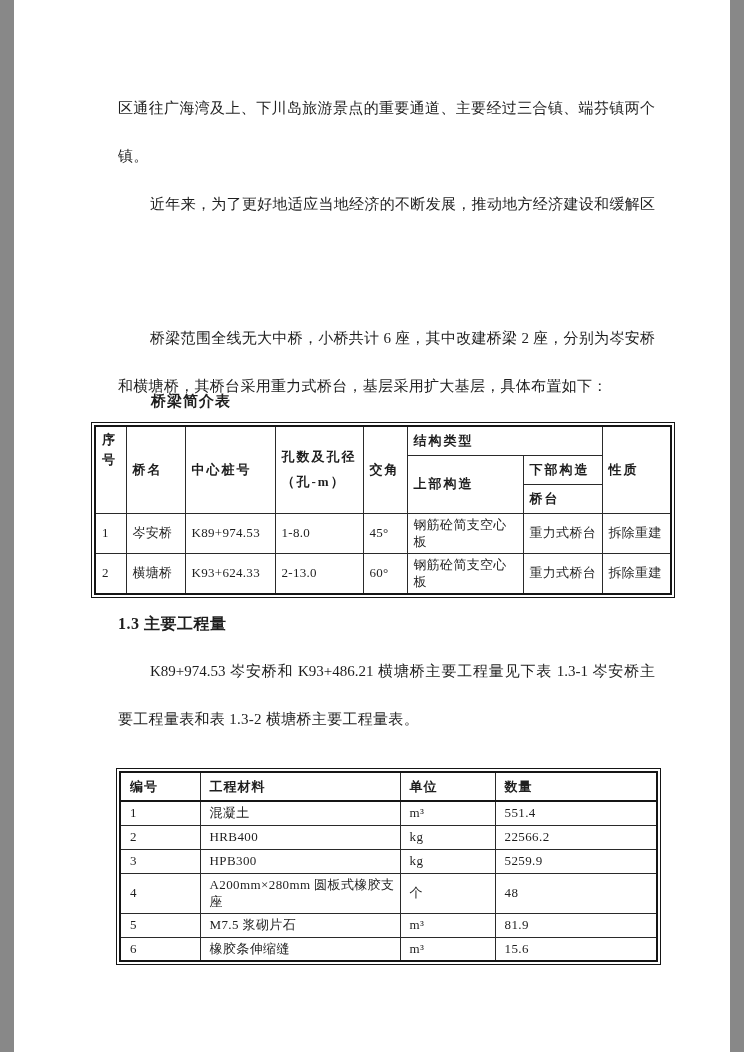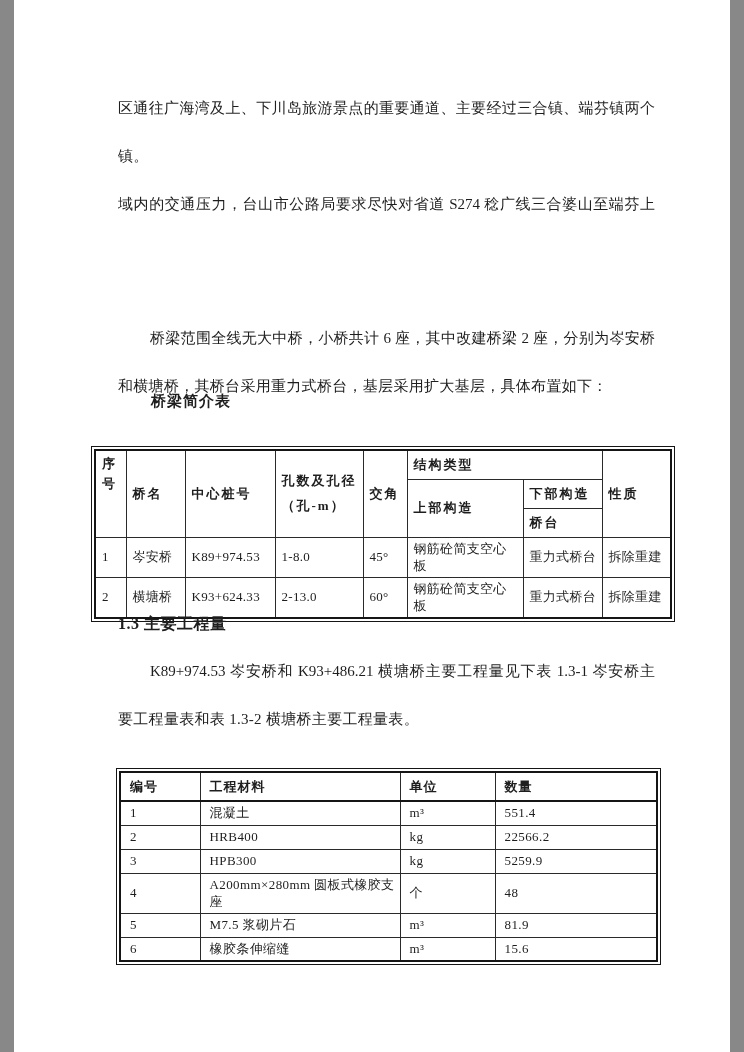--- a/index.html
+++ b/index.html
@@ -55,21 +55,21 @@
   .twrap td {
     border:1px solid #2a2a2a;
     font-size:13px;
     vertical-align:middle;
     padding:2px 3px 2px 6px;
     overflow:hidden;
     line-height:1.35;
   }
 
   
-  .t1 { left:77px; top:446px; }
+  .t1 { left:77px; top:422px; }
   .bt { width:576px; }
   .bt tr.hr  { height:29px; }
   .bt tr.dr  { height:25px; }
   .bt td.hd  { font-weight:bold; letter-spacing:2px; }
   .bt td.xh  { vertical-align:top; word-break:break-all; padding:3px 9px 2px 6px; line-height:1.5; letter-spacing:0; }
   .bt td.pre { white-space:pre-line; line-height:1.9; letter-spacing:2px;margin-top:20px; }
   .bt tr.dr td { letter-spacing:0.3px; }
 
   
   .t2 { left:102px; top:768px; }
@@ -83,21 +83,21 @@
 <body>
 
 <div class="page">
 
   <div class="para" style="top:84px;">
     <div class="tline fl">区通往广海湾及上、下川岛旅游景点的重要通道、主要经过三合镇、端芬镇两个</div>
     <div class="tline">镇。</div>
   </div>
 
   <div class="para" style="top:180px;">
-    <div class="tline fl">域内的交通压力，台山市公路局要求尽快对省道 S274 稔广线三合婆山至端芬上</div>
+    <div class="tline fl ind">近年来，为了更好地适应当地经济的不断发展，推动地方经济建设和缓解区</div>
   </div>
 
   <div class="para" style="top:314px;">
     <div class="tline fl ind">桥梁范围全线无大中桥，小桥共计 6 座，其中改建桥梁 2 座，分别为岑安桥</div>
     <div class="tline">和横塘桥，其桥台采用重力式桥台，基层采用扩大基层，具体布置如下：</div>
   </div>
 
   <div class="caption">桥梁简介表</div>
 
   <div class="twrap t1">

